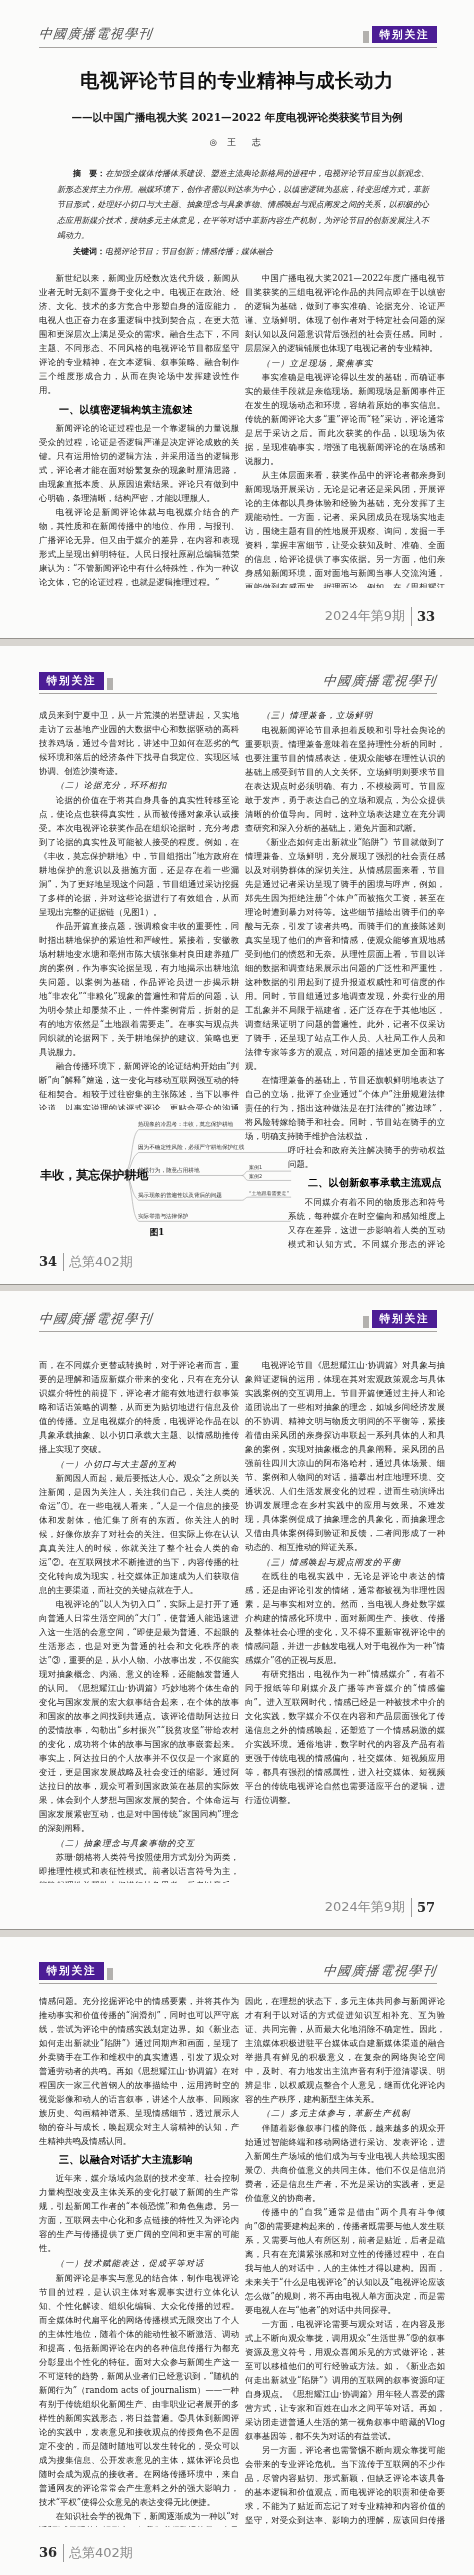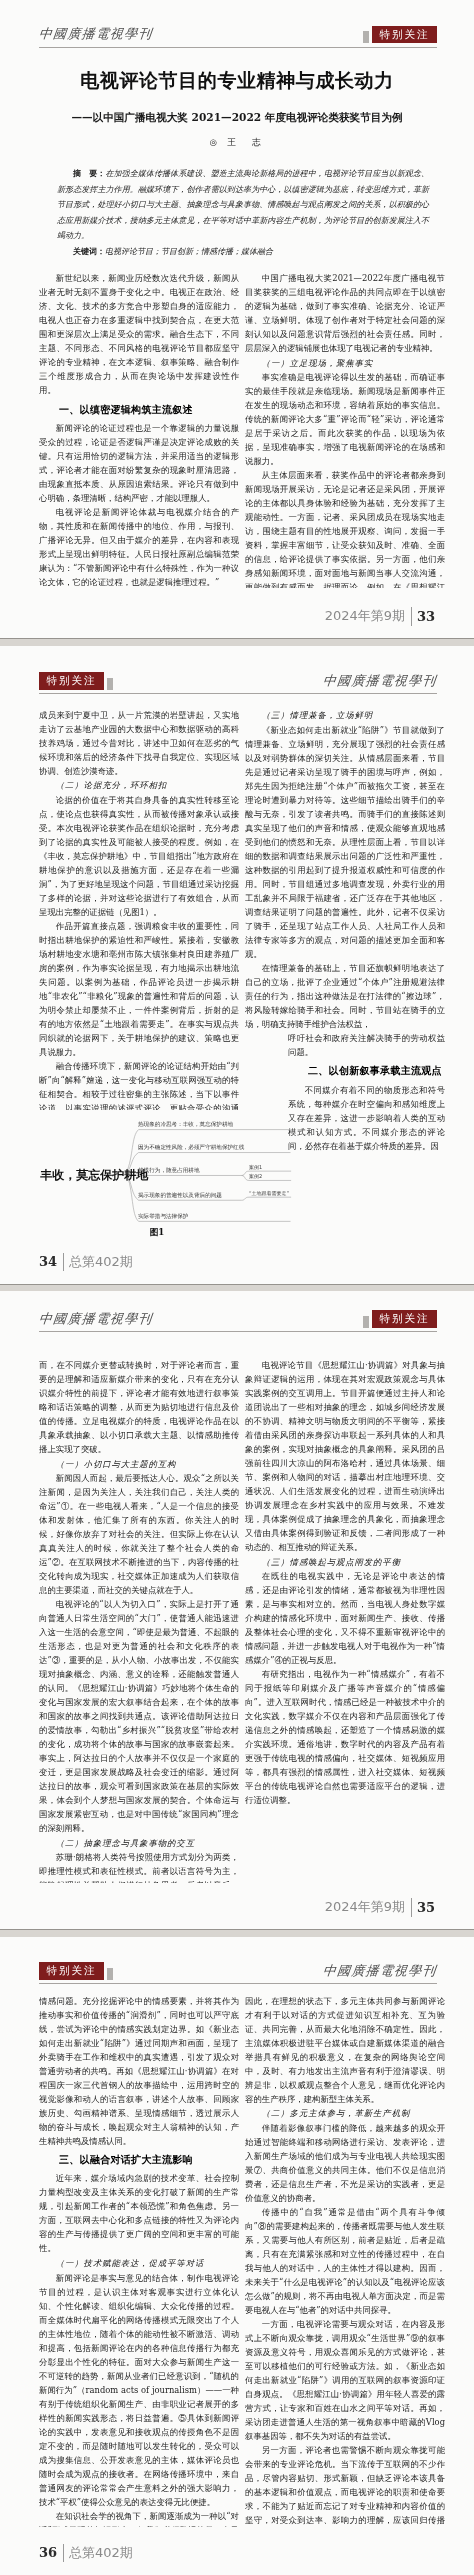--- a/index.html
+++ b/index.html
@@ -4,21 +4,21 @@
 <style>
   html,body{margin:0;padding:0;}
   body{width:474px;background:#8f8c88;font-family:"DejaVu Serif","Liberation Serif",serif;}
   .page{position:relative;width:474px;height:638px;background:#fbfbfa;overflow:hidden;}
   .page-gap{height:7.5px;background:#d8d5d0;border-top:1.2px solid #96938e;box-sizing:border-box;}
 
   
   .page-header{position:absolute;top:25px;left:39px;right:37px;display:flex;justify-content:space-between;align-items:flex-end;border-bottom:1.2px solid #a7a4a1;padding-bottom:3.7px;}
   .hdr-p3{top:18.6px;}
   .logo{font-size:13px;color:#4c4c4c;letter-spacing:1.2px;font-style:italic;transform:skewX(-6deg);white-space:nowrap;}
-  .badge{display:inline-block;background:#7f1d1d;color:#ffffff;font-weight:normal;font-size:10.6px;line-height:1;padding:3.1px 7.5px 3.7px;letter-spacing:1.9px;font-family:"DejaVu Sans","Liberation Sans",sans-serif;}
+  .badge{display:inline-block;background:#4c1d95;color:#ffffff;font-weight:bold;font-size:10.6px;line-height:1;padding:3.1px 7.5px 3.7px;letter-spacing:1.9px;font-family:"DejaVu Sans","Liberation Sans",sans-serif;}
   .badge-square{display:inline-block;width:6.2px;height:11.8px;background:#b3b1ae;vertical-align:bottom;margin:0 3.1px;}
   .hdr-side{white-space:nowrap;}
 
   
   .t-title{position:absolute;top:68px;left:0;width:100%;text-align:center;font-size:19px;font-weight:bold;margin:0;letter-spacing:0.6px;color:#111;}
   .t-sub{position:absolute;top:111px;left:0;width:100%;text-align:center;font-size:10.6px;font-weight:bold;color:#1a1a1a;}
   .t-author{position:absolute;top:137px;left:0;width:100%;text-align:center;font-size:8.7px;letter-spacing:3.7px;color:#222;}
   .abstract{position:absolute;top:166px;left:57px;right:45px;font-size:8px;line-height:15.5px;text-align:justify;color:#222;}
   .ab-p{margin:0;text-indent:2em;}
   .ab-label{font-weight:bold;font-style:normal;}
@@ -92,20 +92,21 @@
   </div>
   <div class="col col-l" style="top:62px;height:402px">
       <div class="blk blk-pc">成员来到宁夏中卫，从一片荒漠的岩壁讲起，又实地走访了云基地产业园的大数据中心和数据驱动的高科技养鸡场，通过今昔对比，讲述中卫如何在恶劣的气候环境和落后的经济条件下找寻自我定位、实现区域协调、创造沙漠奇迹。</div>
       <div class="blk blk-h3">（二）论据充分，环环相扣</div>
       <div class="blk blk-p">论据的价值在于将其自身具备的真实性转移至论点，使论点也获得真实性，从而被传播对象承认或接受。本次电视评论获奖作品在组织论据时，充分考虑到了论据的真实性及可能被人接受的程度。例如，在《丰收，莫忘保护耕地》中，节目组指出“地方政府在耕地保护的意识以及措施方面，还是存在着一些漏洞”，为了更好地呈现这个问题，节目组通过采访挖掘了多样的论据，并对这些论据进行了有效组合，从而呈现出完整的证据链（见图1）。</div>
       <div class="blk blk-p">作品开篇直接点题，强调粮食丰收的重要性，同时指出耕地保护的紧迫性和严峻性。紧接着，安徽教场村耕地变水塘和亳州市陈大镇张集村良田建养殖厂房的案例，作为事实论据呈现，有力地揭示出耕地流失问题。以案例为基础，作品评论员进一步揭示耕地“非农化”“非粮化”现象的普遍性和背后的问题，认为明令禁止却屡禁不止，一件件案例背后，折射的是有的地方依然是“土地跟着需要走”。在事实与观点共同织就的论据网下，关于耕地保护的建议、策略也更具说服力。</div>
       <div class="blk blk-p">融合传播环境下，新闻评论的论证结构开始由“判断”向“解释”嬗递，这一变化与移动互联网强互动的特征相契合。相较于过往密集的主张陈述，当下以事件论道、以事实说理的述评式评论，更贴合受众的沟通诉求，评论者的角色也由思想的教育者、政策的宣传贯彻者转变为平等平视的对话者。</div>
     </div>
   <div class="col col-r" style="top:62px;height:540px">
       <div class="blk blk-h3">（三）情理兼备，立场鲜明</div>
+      <div class="blk blk-p">电视新闻评论节目承担着反映和引导社会舆论的重要职责。情理兼备意味着在坚持理性分析的同时，也要注重节目的情感表达，使观众能够在理性认识的基础上感受到节目的人文关怀。立场鲜明则要求节目在表达观点时必须明确、有力，不模棱两可。节目应敢于发声，勇于表达自己的立场和观点，为公众提供清晰的价值导向。同时，这种立场表达建立在充分调查研究和深入分析的基础上，避免片面和武断。</div>
       <div class="blk blk-p">《新业态如何走出新就业“陷阱”》节目就做到了情理兼备、立场鲜明，充分展现了强烈的社会责任感以及对弱势群体的深切关注。从情感层面来看，节目先是通过记者采访呈现了骑手的困境与呼声，例如，郑先生因为拒绝注册“个体户”而被拖欠工资，甚至在理论时遭到暴力对待等。这些细节描绘出骑手们的辛酸与无奈，引发了读者共鸣。而骑手们的直接陈述则真实呈现了他们的声音和情感，使观众能够直观地感受到他们的愤怒和无奈。从理性层面上看，节目以详细的数据和调查结果展示出问题的广泛性和严重性，这种数据的引用起到了提升报道权威性和可信度的作用。同时，节目组通过多地调查发现，外卖行业的用工乱象并不局限于福建省，还广泛存在于其他地区，调查结果证明了问题的普遍性。此外，记者不仅采访了骑手，还呈现了站点工作人员、人社局工作人员和法律专家等多方的观点，对问题的描述更加全面和客观。</div>
       <div class="blk blk-p">在情理兼备的基础上，节目还旗帜鲜明地表达了自己的立场，批评了企业通过“个体户”注册规避法律责任的行为，指出这种做法是在打法律的“擦边球”，将风险转嫁给骑手和社会。同时，节目站在骑手的立场，明确支持骑手维护合法权益，</div>
       <div class="blk blk-pc narrow">呼吁社会和政府关注解决骑手的劳动权益问题。</div>
       <div class="blk blk-h2 narrow">二、以创新叙事承载主流观点</div>
       <div class="blk blk-p narrow">不同媒介有着不同的物质形态和符号系统，每种媒介在时空偏向和感知维度上又存在差异，这进一步影响着人类的互动模式和认知方式。不同媒介形态的评论间，必然存在着基于媒介特质的差异。因</div>
     </div>
 
   <div class="fig1">
     <svg width="255" height="124" viewBox="0 0 410 200">
       <g fill="none" stroke="#9a9a9a" stroke-width="0.9">
@@ -162,21 +163,21 @@
     </div>
   <div class="col col-r" style="top:67px;height:525px">
       <div class="blk blk-p">电视评论节目《思想耀江山·协调篇》对具象与抽象辩证逻辑的运用，体现在其对宏观政策观念与具体实践案例的交互调用上。节目开篇便通过主持人和论道团说出了一些相对抽象的理念，如城乡间经济发展的不协调、精神文明与物质文明间的不平衡等，紧接着借由采风团的亲身探访串联起一系列具体的人和具象的案例，实现对抽象概念的具象阐释。采风团的吕强前往四川大凉山的阿布洛哈村，通过具体场景、细节、案例和人物间的对话，描摹出村庄地理环境、交通状况、人们生活发展变化的过程，进而生动演绎出协调发展理念在乡村实践中的应用与效果。不难发现，具体案例促成了抽象理念的具象化，而抽象理念又借由具体案例得到验证和反馈，二者间形成了一种动态的、相互推动的辩证关系。</div>
       <div class="blk blk-h3">（三）情感唤起与观点阐发的平衡</div>
       <div class="blk blk-p">在既往的电视实践中，无论是评论中表达的情感，还是由评论引发的情绪，通常都被视为非理性因素，是与事实相对立的。然而，当电视人身处数字媒介构建的情感化环境中，面对新闻生产、接收、传播及整体社会心理的变化，又不得不重新审视评论中的情感问题，并进一步触发电视人对于电视作为一种“情感媒介”④的正视与反思。</div>
       <div class="blk blk-p">有研究指出，电视作为一种“情感媒介”，有着不同于报纸等印刷媒介及广播等声音媒介的“情感偏向”。进入互联网时代，情感已经是一种被技术中介的文化实践，数字媒介不仅在内容和产品层面强化了传递信息之外的情感唤起，还塑造了一个情感易激的媒介实践环境。通俗地讲，数字时代的内容及产品有着更强于传统电视的情感偏向，社交媒体、短视频应用等，都具有强烈的情感属性，进入社交媒体、短视频平台的传统电视评论自然也需要适应平台的逻辑，进行适位调整。</div>
     </div>
   <div class="footer footer-odd">
     <span class="f-issue">2024年第9期</span>
     <span class="f-vline"></span>
-    <span class="f-no">35</span>
+    <span class="f-no">57</span>
   </div>
 </div>
 <div class="page-gap"></div>
 
 <div class="page">
   <div class="page-header">
     <span class="hdr-side"><span class="badge">特别关注</span><span class="badge-square"></span></span>
     <span class="logo">中國廣播電視學刊</span>
   </div>
   <div class="col col-l" style="top:57px;height:533px">

